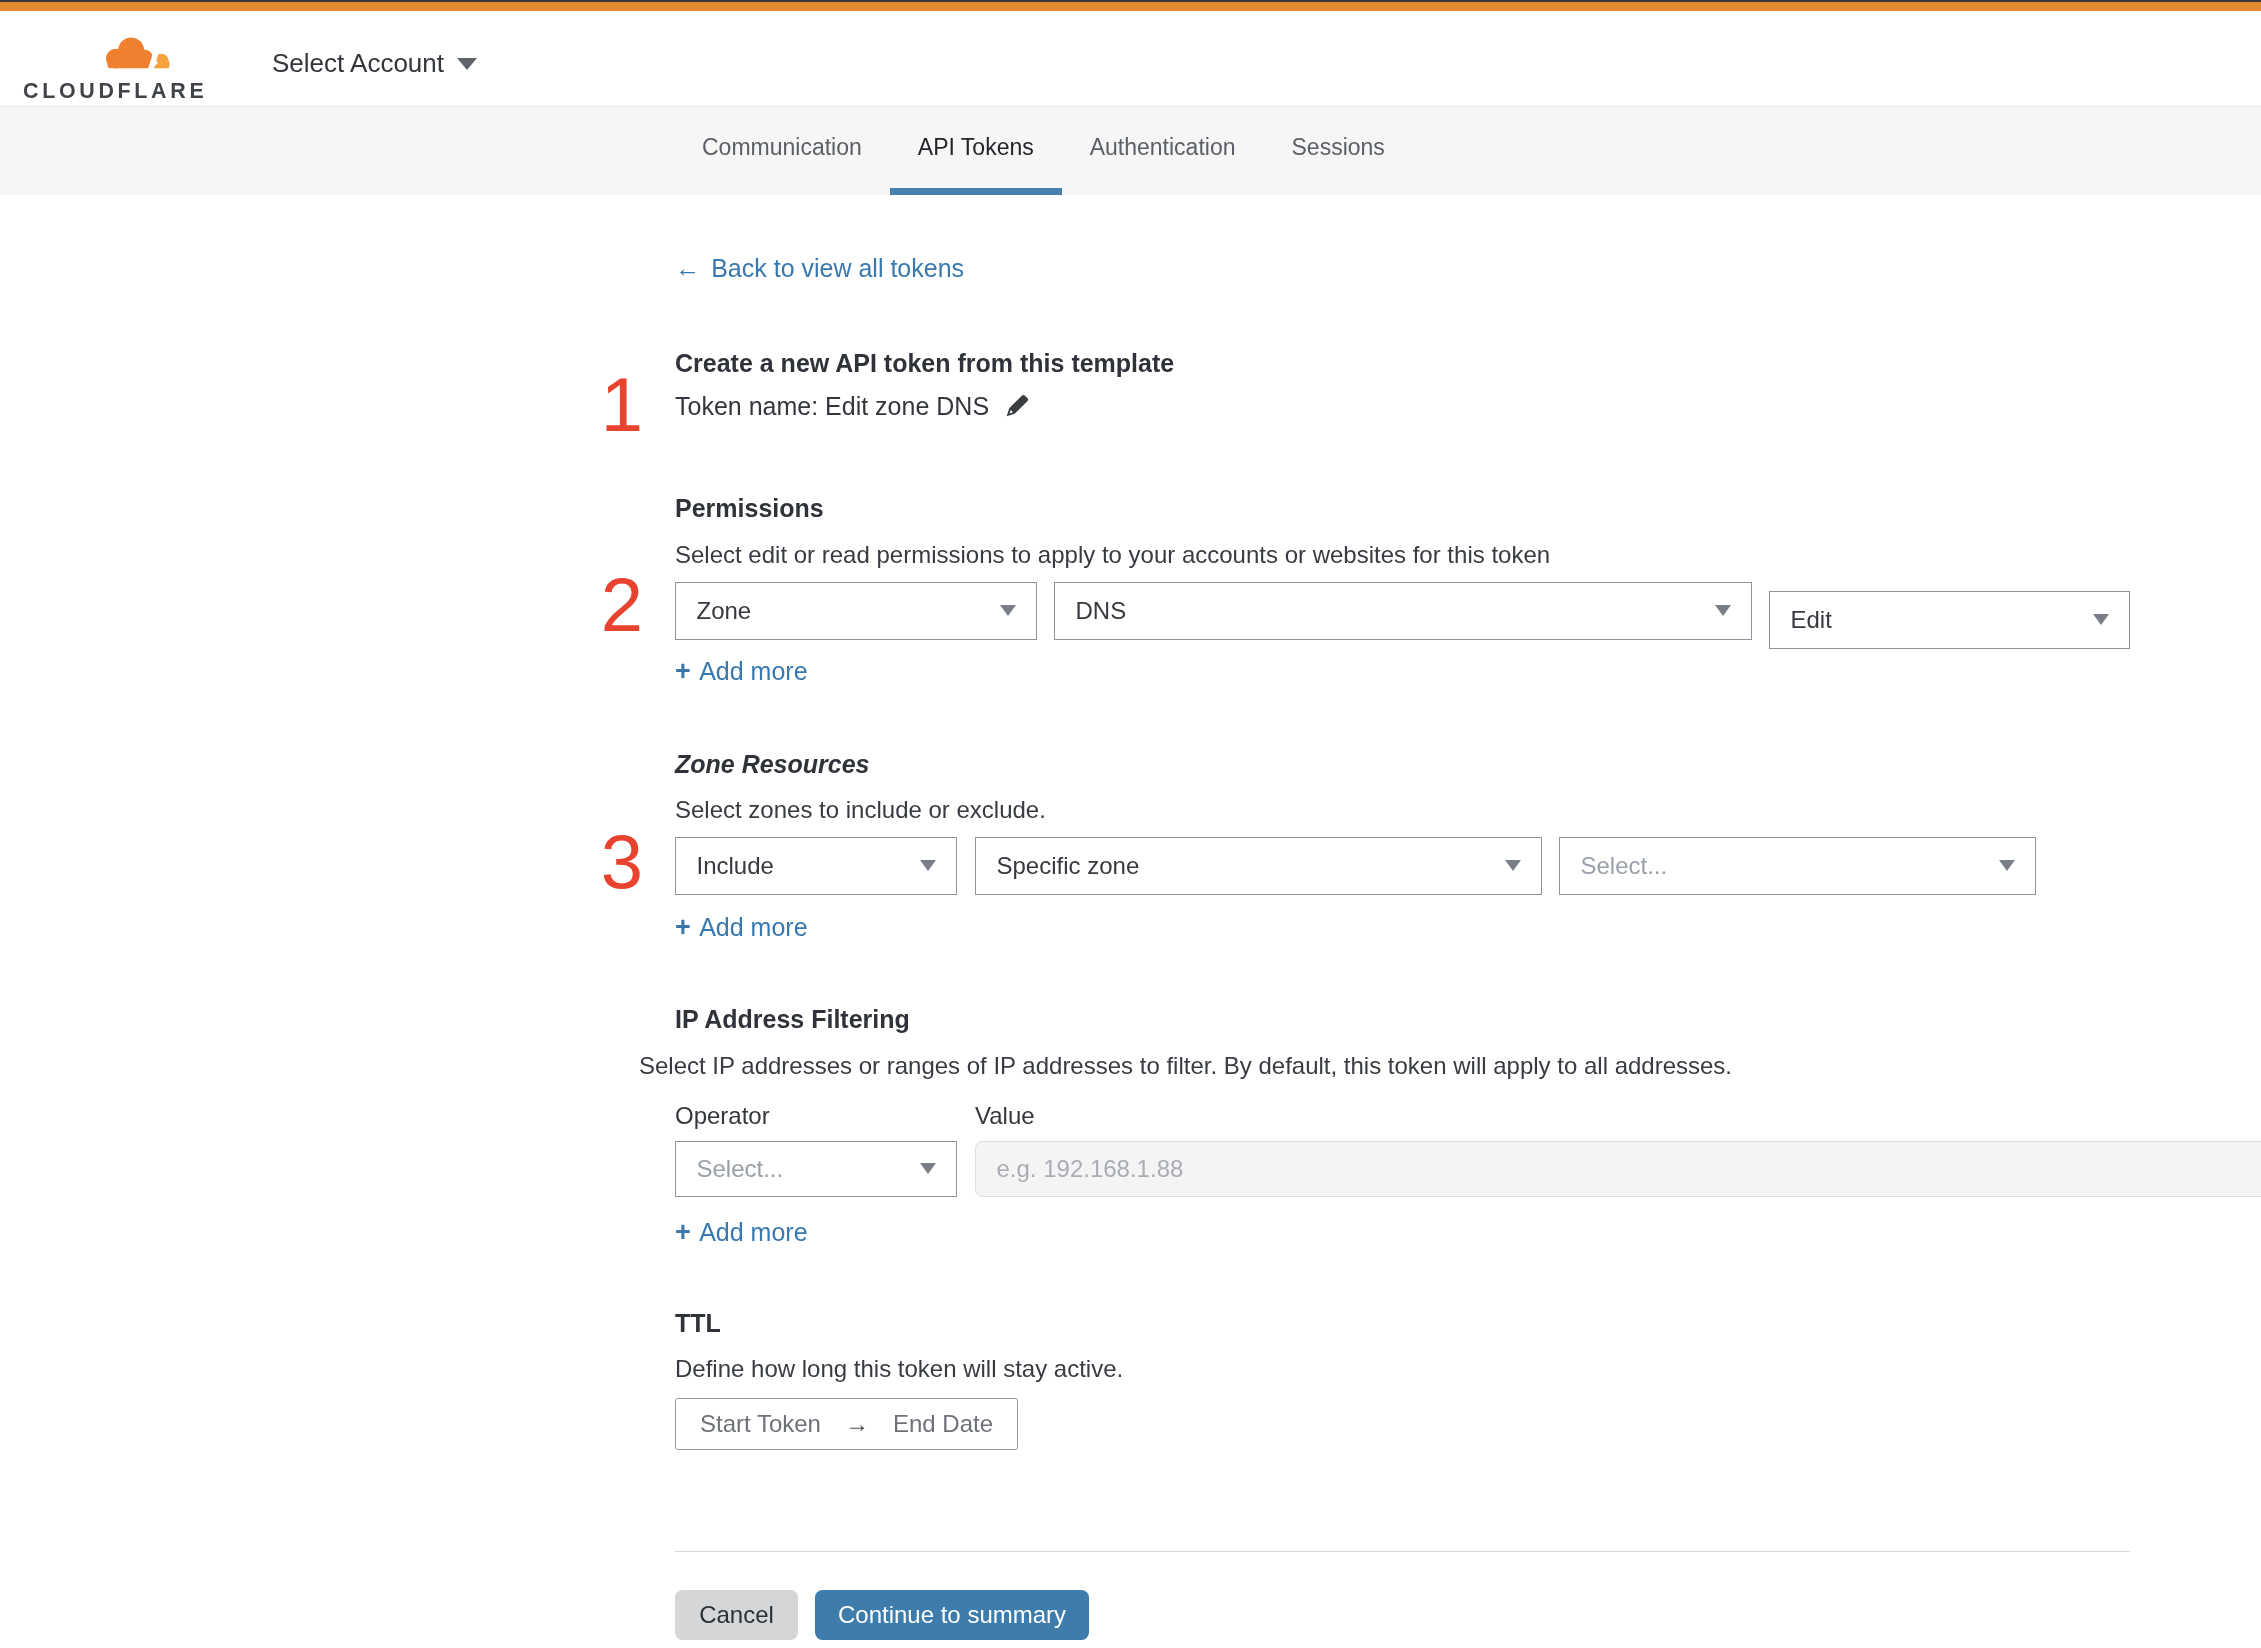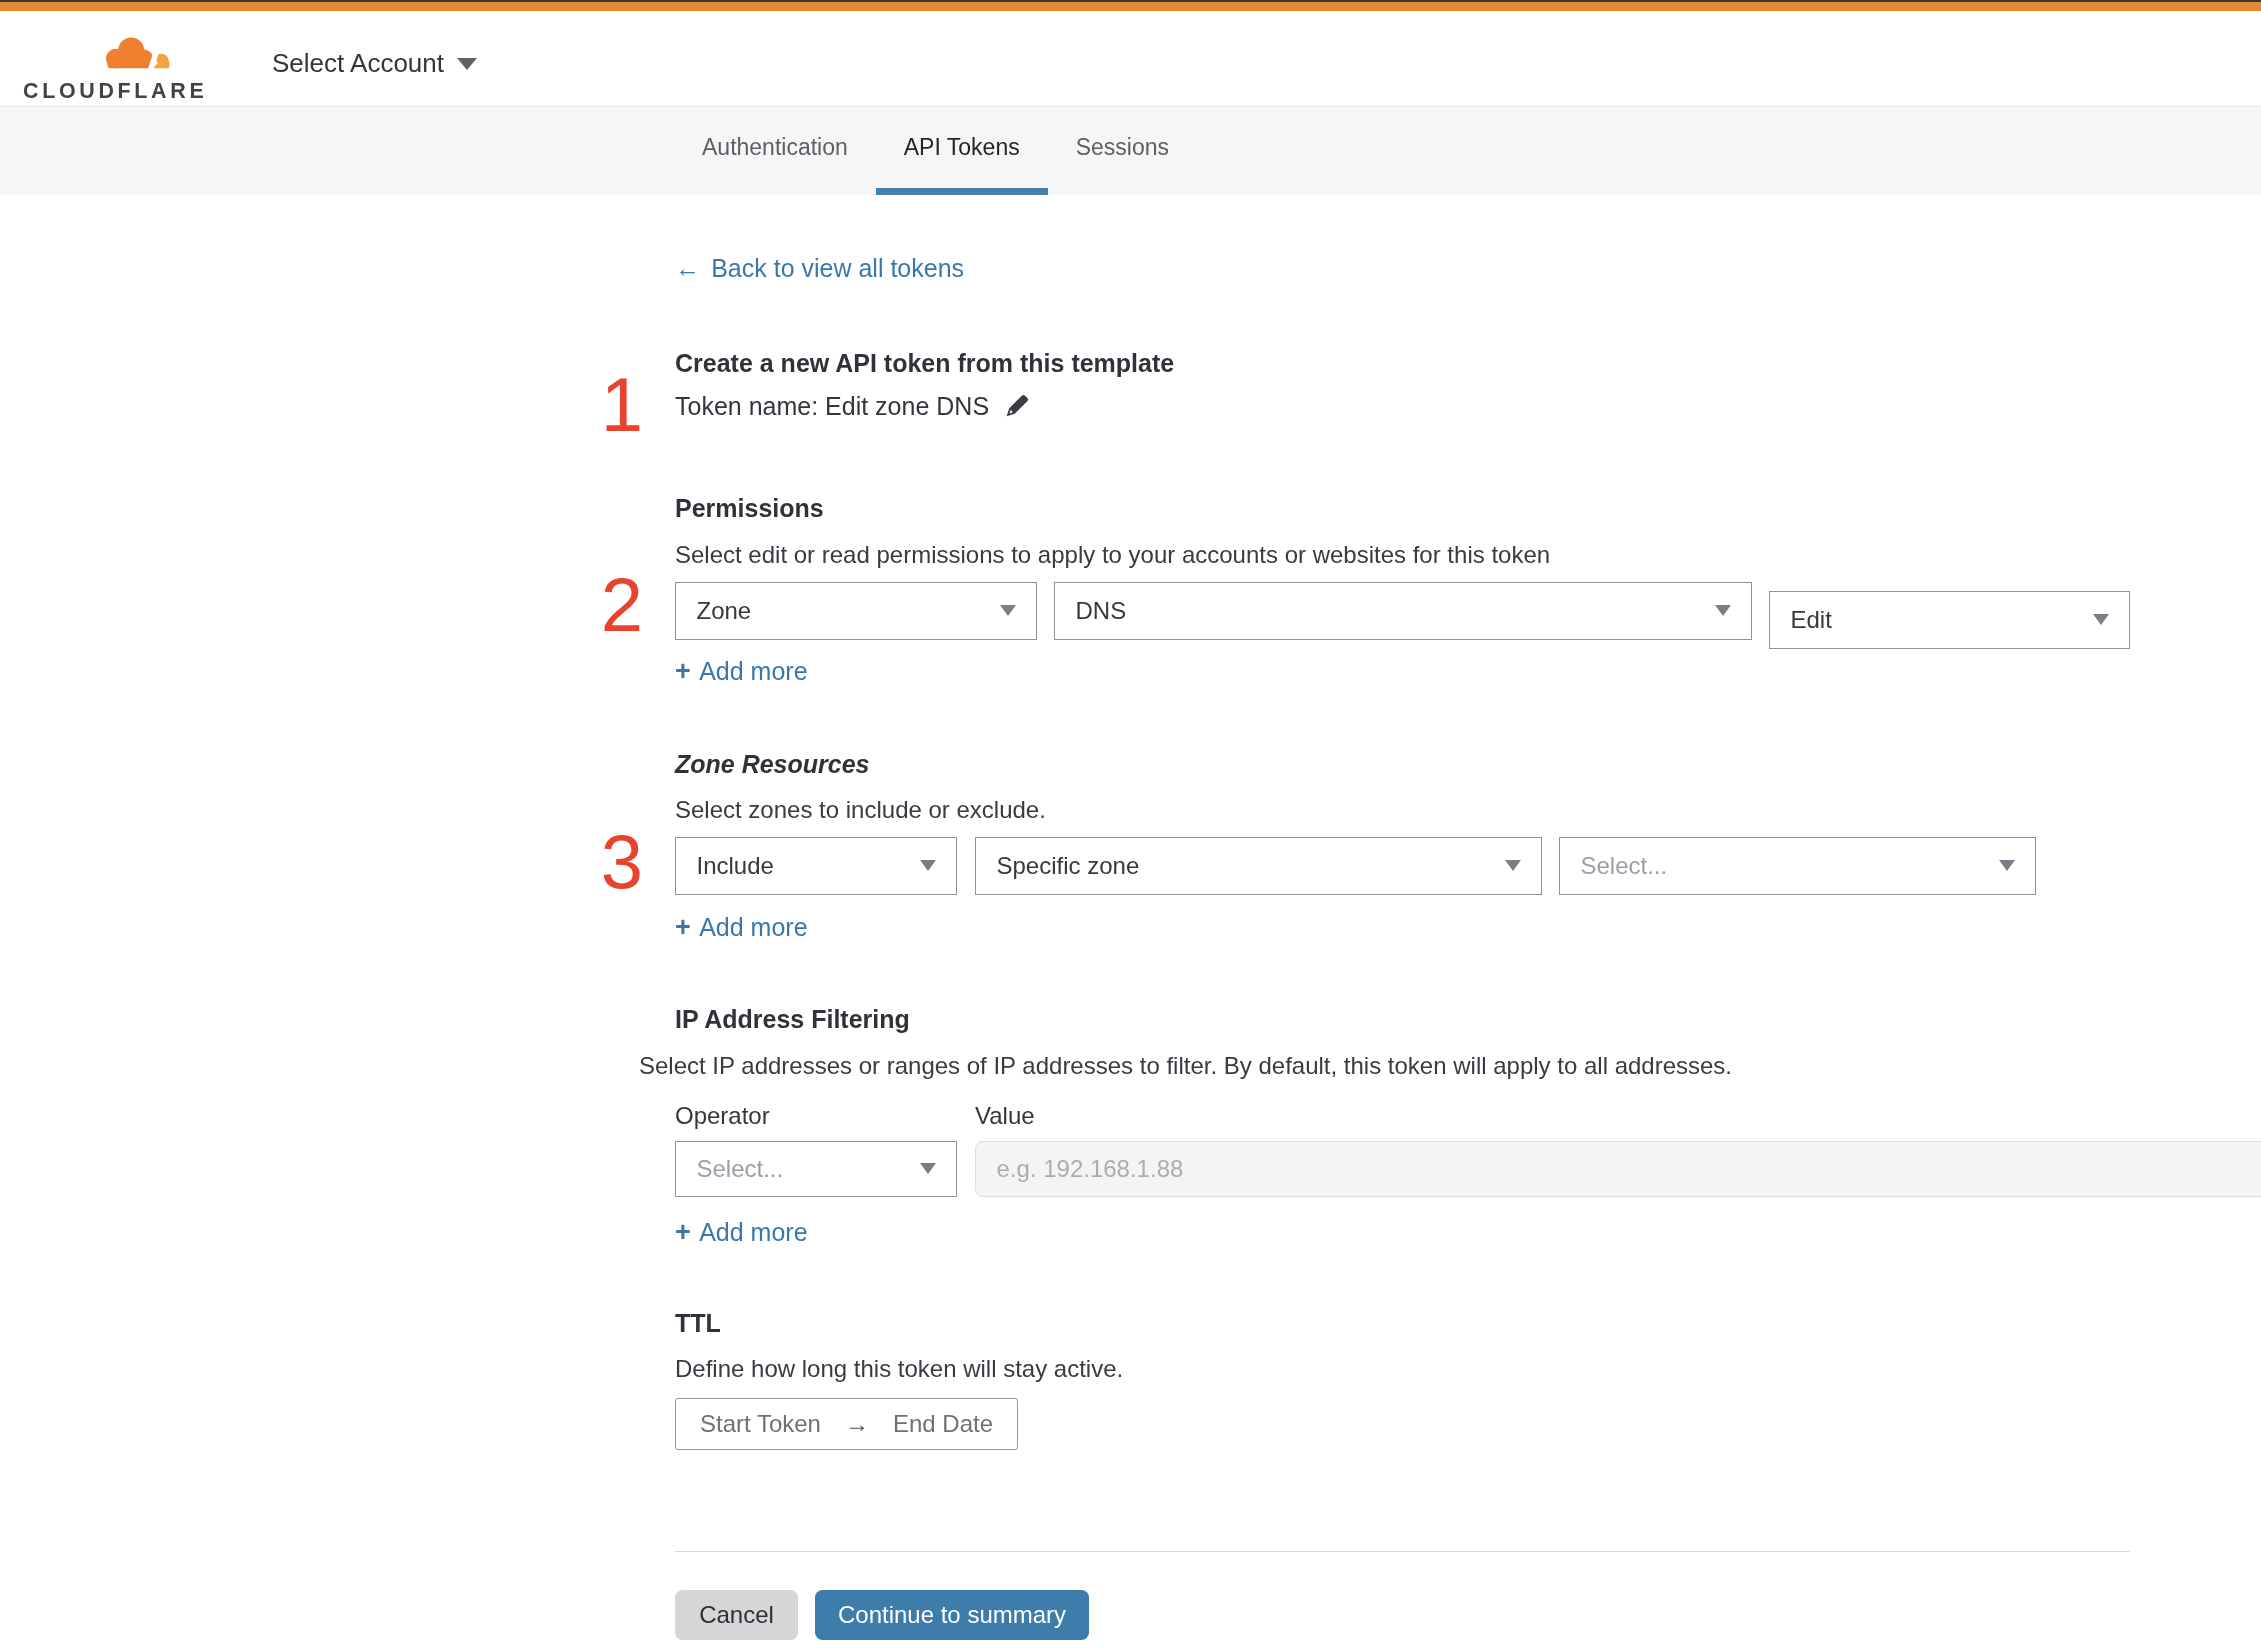--- a/index.html
+++ b/index.html
@@ -119,22 +119,23 @@
       </svg>
       <div class="wordmark">CLOUDFLARE</div>
     </div>
     <div class="abs account-select">
       <span class="label">Select Account</span>
       <span class="caret caret-dark"></span>
     </div>
   </header>
 
   <nav class="abs tabbar">
+    <div class="tab">Communication</div>
+    <div class="tab active">API Tokens</div>
     <div class="tab">Authentication</div>
-    <div class="tab active">API Tokens</div>
     <div class="tab">Sessions</div>
   </nav>
 
   <main>
 
     <a class="abs back pos-back">
       <span>←</span>
       <span>Back to view all tokens</span>
     </a>
 

